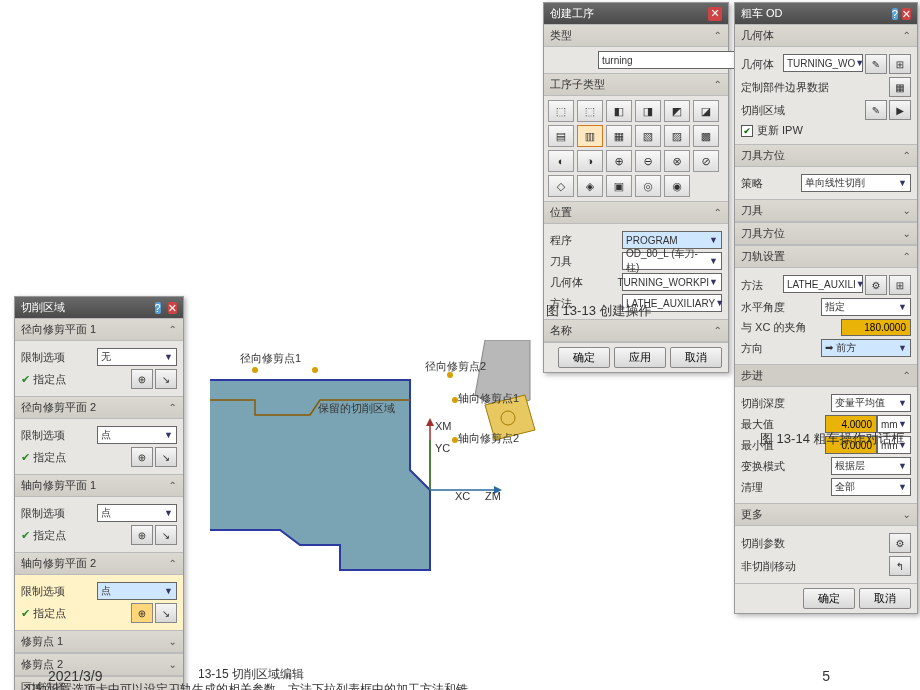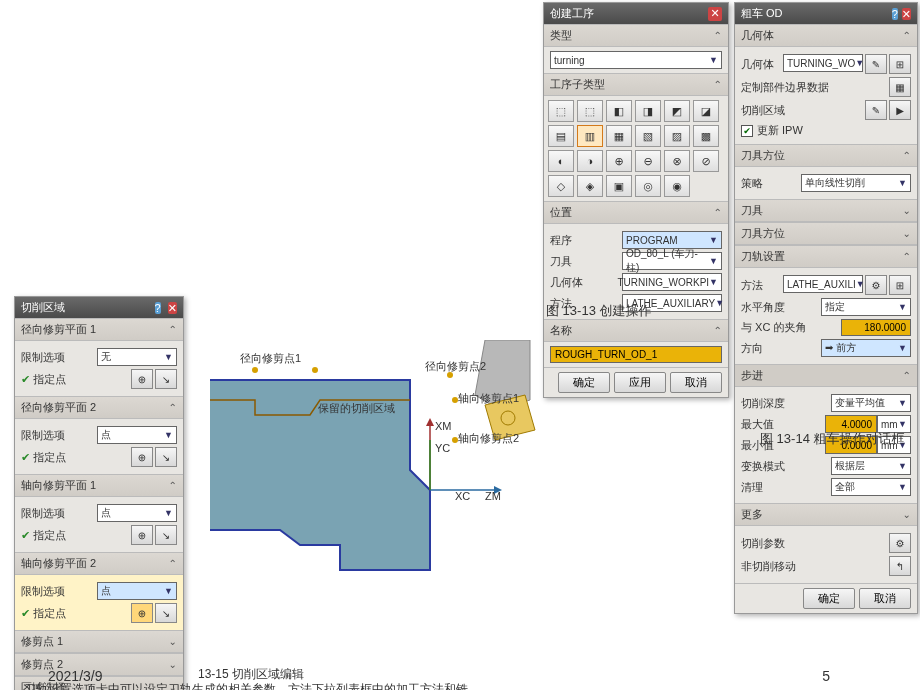--- a/index.html
+++ b/index.html
@@ -152,21 +152,21 @@
 <div id="dlgCreate" class="dialog">
   <div class="dlg-title">
     <span>创建工序</span>
     <span class="close">✕</span>
   </div>
   <div class="section-hdr">
       <span>类型</span>
       <span class="caret">⌃</span>
     </div>
   <div class="panel-body">
-      <div class="combo" style="width:100%;">
+      <div class="combo" style="width:100%;margin-left:48px;">
         <span>turning</span>
         <span class="arr">▼</span>
       </div>
     </div>
 
   <div class="section-hdr">
       <span>工序子类型</span>
       <span class="caret">⌃</span>
     </div>
   <div class="icon-grid">
@@ -227,21 +227,20 @@
           <span>LATHE_AUXILIARY</span>
           <span class="arr">▼</span>
         </div>
       </div>
   </div>
 
   <div class="section-hdr">
       <span>名称</span>
       <span class="caret">⌃</span>
     </div>
-  <div class="panel-body"><input class="input-txt" value="ROUGH_TURN_OD_1" style=""></div>
 
   <div class="btnrow">
     <button class="btn">确定</button>
     <button class="btn">应用</button>
     <button class="btn">取消</button>
   </div>
 </div>
 
 <div id="dlgRough" class="dialog">
   <div class="dlg-title">

